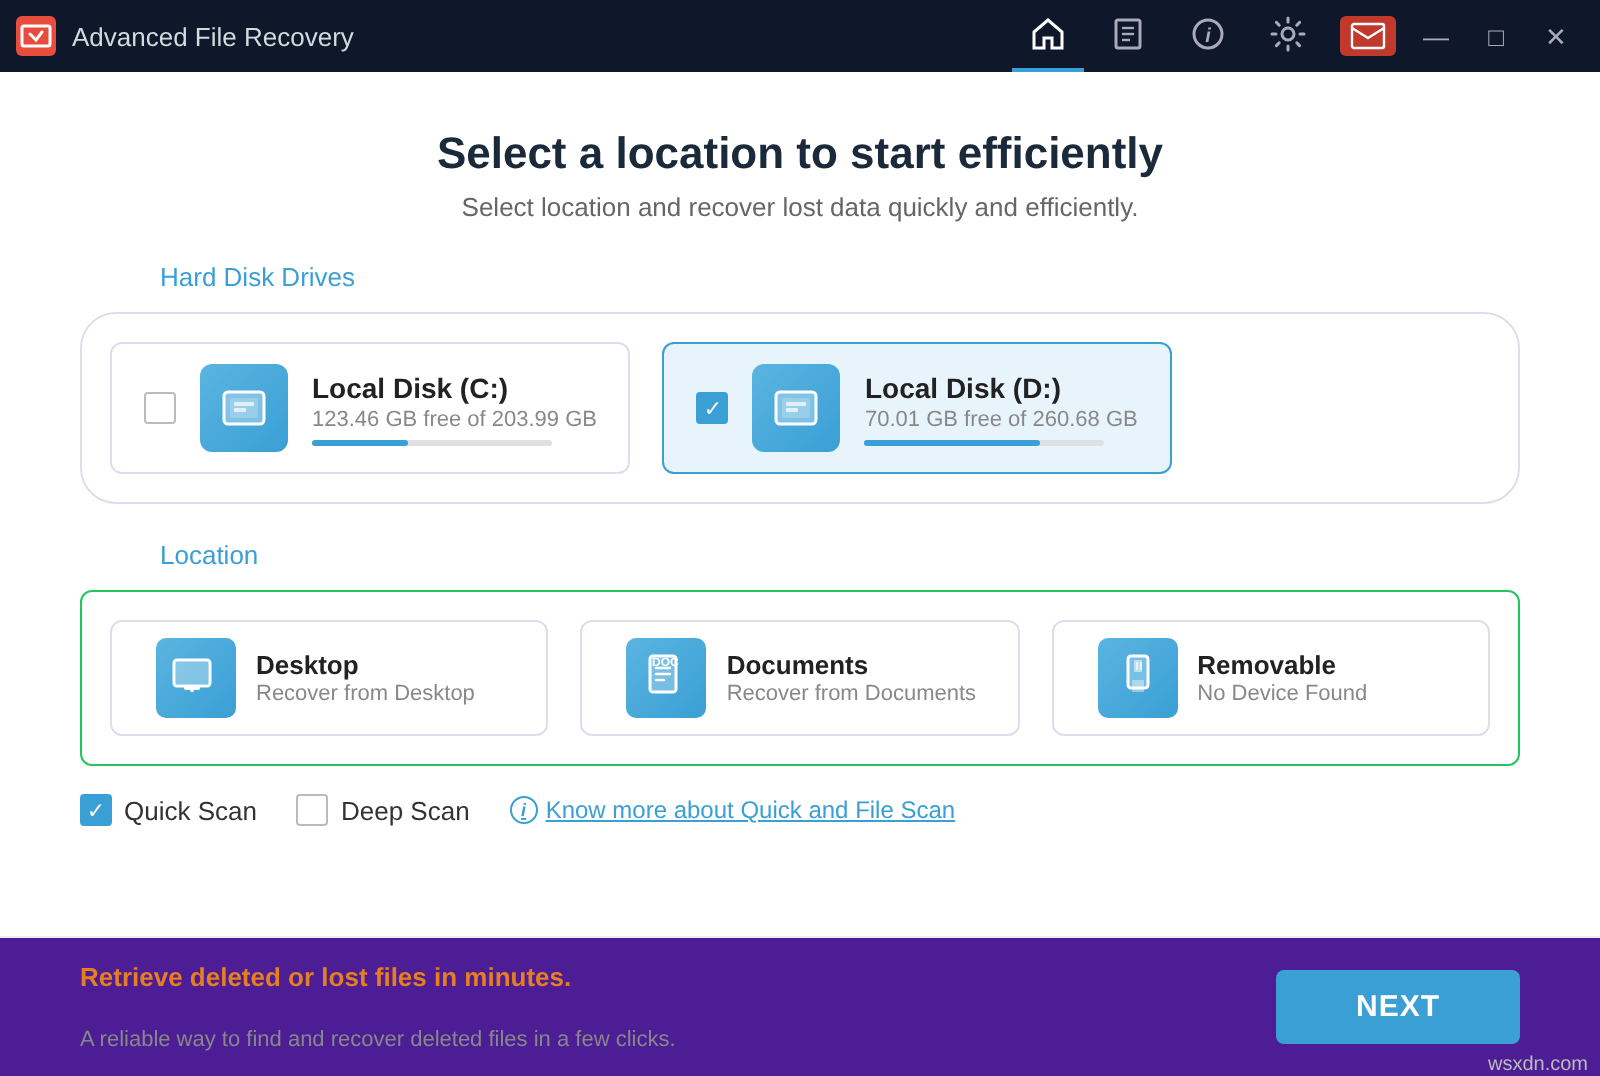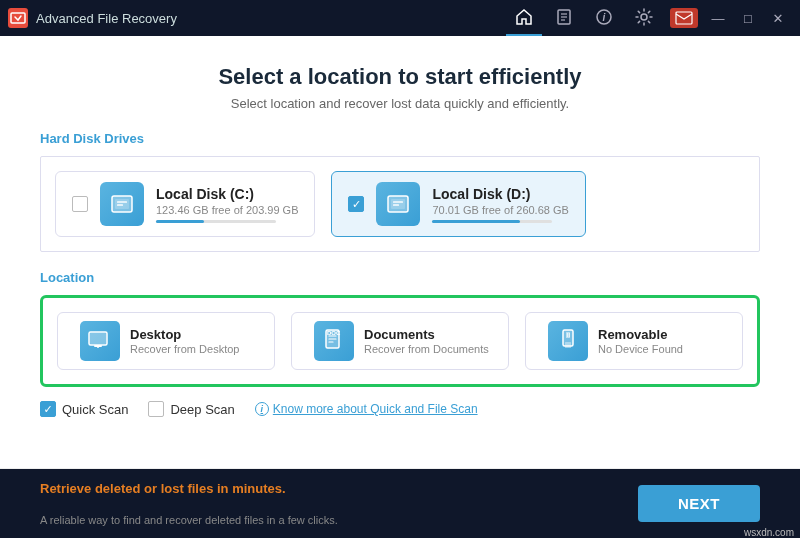--- a/index.html
+++ b/index.html
@@ -118,29 +118,30 @@
 
     
     .content {
       padding: 0 40px;
       flex: 1;
     }
 
     
     .section-label {
       font-size: 13px;
-      font-weight: 700;
+      font-weight: 400;
       color: #3a9fd5;
       margin-bottom: 10px;
+      margin-left: 40px;
     }
 
     
     .hdd-section {
       border: 1px solid #dde;
-      border-radius: 2px;
+      border-radius: 18px;
       padding: 14px;
       margin-bottom: 18px;
     }
     .hdd-cards {
       display: flex;
       gap: 16px;
     }
     .drive-card {
       display: flex;
       align-items: center;
@@ -201,21 +202,21 @@
       width: 120px;
     }
     .drive-size-bar-fill {
       height: 3px;
       background: #3a9fd5;
       border-radius: 2px;
     }
 
     
     .location-section {
-      border: 3px solid #22c55e;
+      border: 1px solid #22c55e;
       border-radius: 6px;
       padding: 14px;
       margin-bottom: 14px;
     }
     .location-cards {
       display: flex;
       gap: 16px;
     }
     .loc-card {
       display: flex;
@@ -302,21 +303,21 @@
       align-items: center;
       justify-content: center;
       font-size: 9px;
       color: #3a9fd5;
       font-style: italic;
       font-weight: bold;
     }
 
     
     .footer {
-      background: #0f172a;
+      background: #4c1d95;
       border-top: 1px solid #eee;
       padding: 12px 40px;
       display: flex;
       align-items: center;
       justify-content: space-between;
     }
     .footer-left .footer-title {
       font-size: 13px;
       font-weight: 600;
       color: #e67e22;

